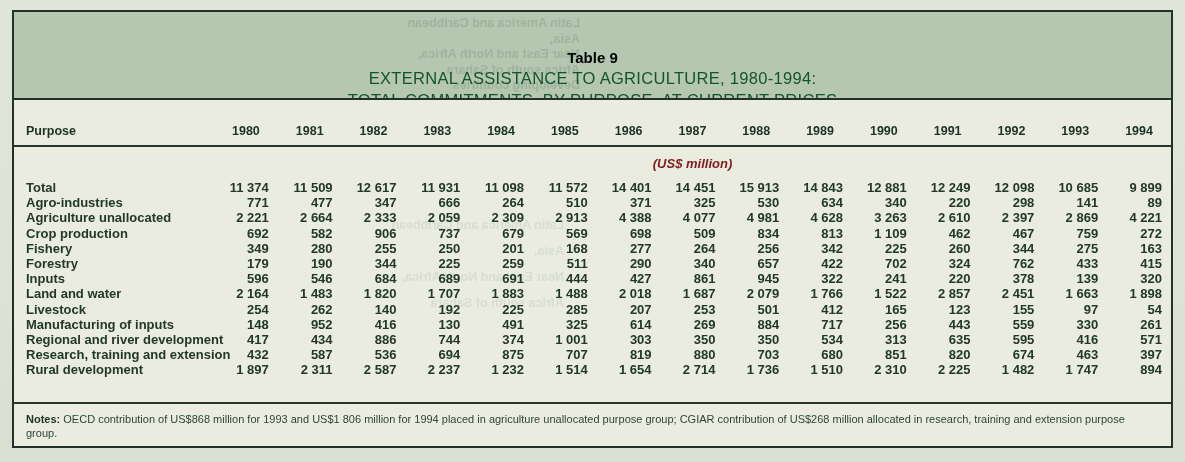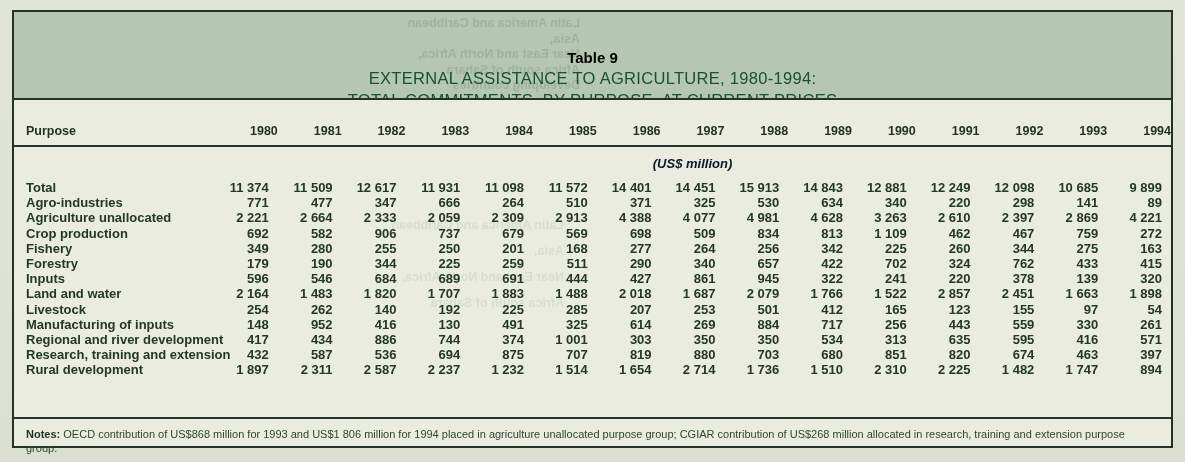--- a/index.html
+++ b/index.html
@@ -99,34 +99,34 @@
     white-space: nowrap;
   }
   tr.header-row th {
     height: 38px;
     vertical-align: bottom;
     padding-bottom: 7px;
     border-bottom: 2px solid #26362c;
     font-size: 12.5px;
     font-weight: bold;
     color: #1d3226;
-    text-align: right;
+    text-align: center;
   }
   tr.header-row th.purpose-cell {
     text-align: left;
     padding-left: 12px;
   }
   tr.unit-row td {
     height: 33px;
     text-align: center;
     vertical-align: middle;
     font-size: 13px;
     font-weight: bold;
     font-style: italic;
-    color: #0f172a;
+    color: #7f1d1d;
   }
   tr.data-row td {
     height: 15.2px;
     font-size: 13px;
     font-weight: bold;
     color: #223829;
     text-align: right;
     padding-right: 9px;
     line-height: 15.2px;
   }
@@ -134,21 +134,21 @@
     text-align: left;
     padding-left: 12px;
     padding-right: 0;
   }
   tr.data-row.total-row td.row-label {
   }
   tr.data-row:first-child td { padding-top: 2px; }
   
   .notes-box {
     flex: none;
-    height: 29px;
+    height: 44px;
     border-top: 2px solid #26362c;
     padding: 9px 12px 0 12px;
     box-sizing: border-box;
     font-size: 11px;
     color: #2c4635;
     line-height: 13.5px;
   }
   .notes-box .notes-label {
     font-weight: bold;
     color: #1d3226;

